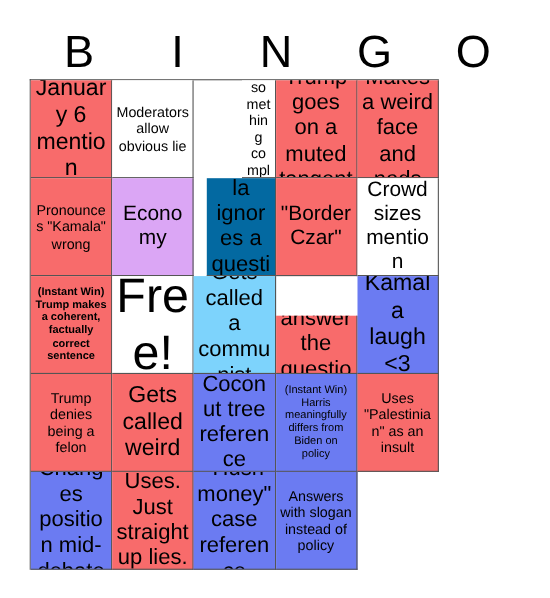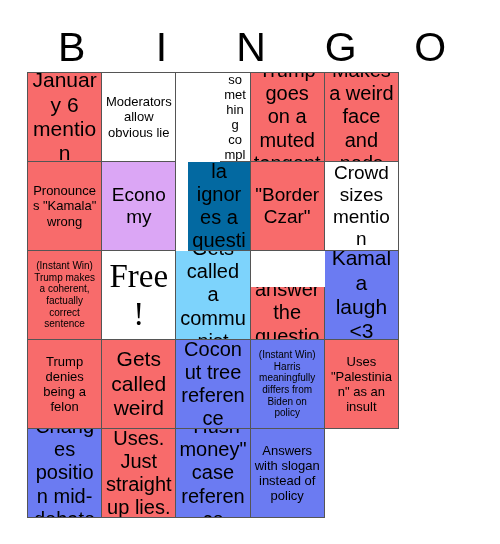--- a/index.html
+++ b/index.html
@@ -66,21 +66,21 @@
     width: 100%;
     line-height: 1.16;
     word-wrap: break-word;
   }
   
   .fs-xs  { font-size: 10px; line-height: 1.22; }
   .fs-sm  { font-size: 13px; }
   .fs-md  { font-size: 20px; }
   .fs-lg  { font-size: 19px; }
   .fs-xl  { font-size: 21px; }
-  .fs-free { font-size: 33px; font-family: Liberation Serif, serif; }
+  .fs-free { font-size: 44px; }
 </style>
 </head>
 <body>
 
 <div id="card">
 
   <div id="header-row">
     <div class="header-letter">B</div>
     <div class="header-letter">I</div>
     <div class="header-letter">N</div>
@@ -112,21 +112,21 @@
       </div>
       <div class="cell" style="background: #0369a1; margin-left: 12px;">
         <span class="fs-md">Kamala ignores a question</span>
       </div>
       <div class="cell" style="background: rgb(248, 107, 107);">
         <span class="fs-lg">"Border Czar"</span>
       </div>
       <div class="cell" style="background: rgb(255, 255, 255);">
         <span class="fs-lg">Crowd sizes mention</span>
       </div>
-      <div class="cell" style="background: rgb(248, 107, 107);">
+      <div class="cell" style="background: rgb(248, 107, 107); font-weight: bold;">
         <span class="fs-xs">(Instant Win) Trump makes a coherent, factually correct sentence</span>
       </div>
       <div class="cell" style="background: rgb(255, 255, 255);">
         <span class="fs-free">Free!</span>
       </div>
       <div class="cell" style="background: #7dd3fc;">
         <span class="fs-md">Gets called a communist</span>
       </div>
       <div class="cell" style="background: rgb(248, 107, 107); margin-top: 36px;">
         <span class="fs-md">Doesn't answer the question</span>

